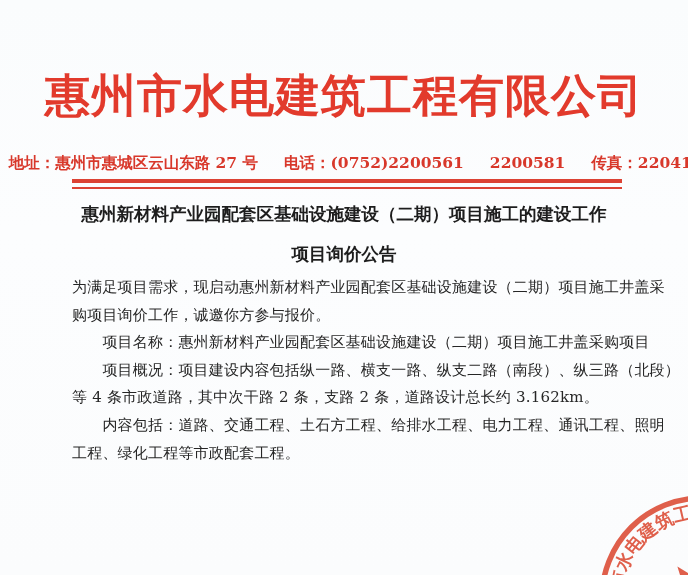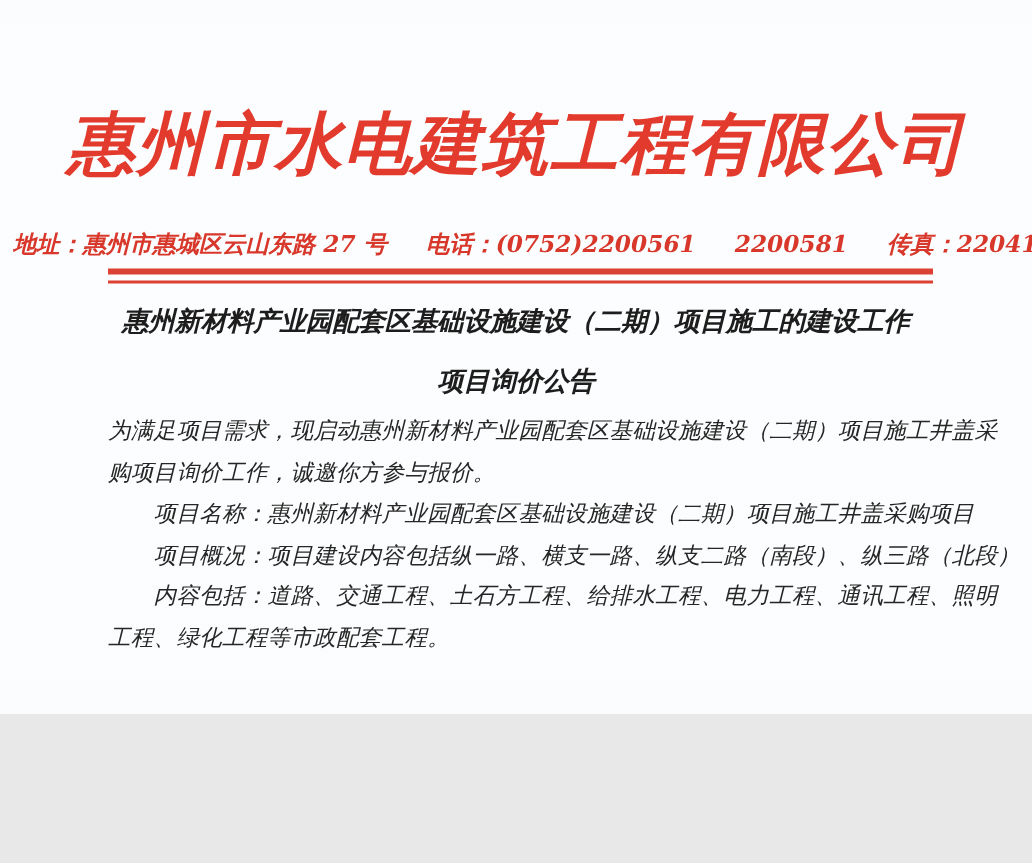--- a/index.html
+++ b/index.html
@@ -1,24 +1,23 @@
 <!DOCTYPE html>
 <html><head>
 <meta charset="utf-8">
 <style>
   html,body{margin:0;padding:0;background:#e8e8e8;}
   .page{
     position:relative;
-    width:688px;height:476px;
+    width:688px;height:575px;
     overflow:hidden;
     background:#fcfdfe;
     background-image:linear-gradient(180deg,#fafcfd 0%,#fcfdfe 40%,#fbfcfd 100%);
     font-family:"DejaVu Serif","Liberation Serif",serif;
     color:#2b2b2b;
-    font-style:italic;
   }
   .company-name{
     position:absolute;top:66px;left:0;right:0;
     text-align:center;
     font-size:45px;font-weight:700;
     letter-spacing:1px;
     color:#e23a2c;
     white-space:nowrap;
   }
   .contact-line{
@@ -77,20 +76,21 @@
   <div class="rule rule-thin"></div>
 
   <div class="doc-title doc-title-1">惠州新材料产业园配套区基础设施建设（二期）项目施工的建设工作</div>
   <div class="doc-title doc-title-2">项目询价公告</div>
 
   <div class="body-text">
       <div class="body-line">为满足项目需求，现启动惠州新材料产业园配套区基础设施建设（二期）项目施工井盖采</div>
       <div class="body-line">购项目询价工作，诚邀你方参与报价。</div>
       <div class="body-line">　　项目名称：惠州新材料产业园配套区基础设施建设（二期）项目施工井盖采购项目</div>
       <div class="body-line">　　项目概况：项目建设内容包括纵一路、横支一路、纵支二路（南段）、纵三路（北段）</div>
+      <div class="body-line">等 4 条市政道路，其中次干路 2 条，支路 2 条，道路设计总长约 3.162km。</div>
       <div class="body-line">　　内容包括：道路、交通工程、土石方工程、给排水工程、电力工程、通讯工程、照明</div>
       <div class="body-line">工程、绿化工程等市政配套工程。</div>
     </div>
 
   <svg class="seal" viewBox="0 0 320 320" width="320" height="320">
     <g opacity="0.88">
       <circle cx="160" cy="158" r="100" fill="none" stroke="#dc4a33" stroke-width="5.5"></circle>
       <defs>
         <path id="sealTextPath" d="M 94.5,203.9 A 80,80 0 1 1 232.5,191.8" fill="none"></path>
       </defs>

